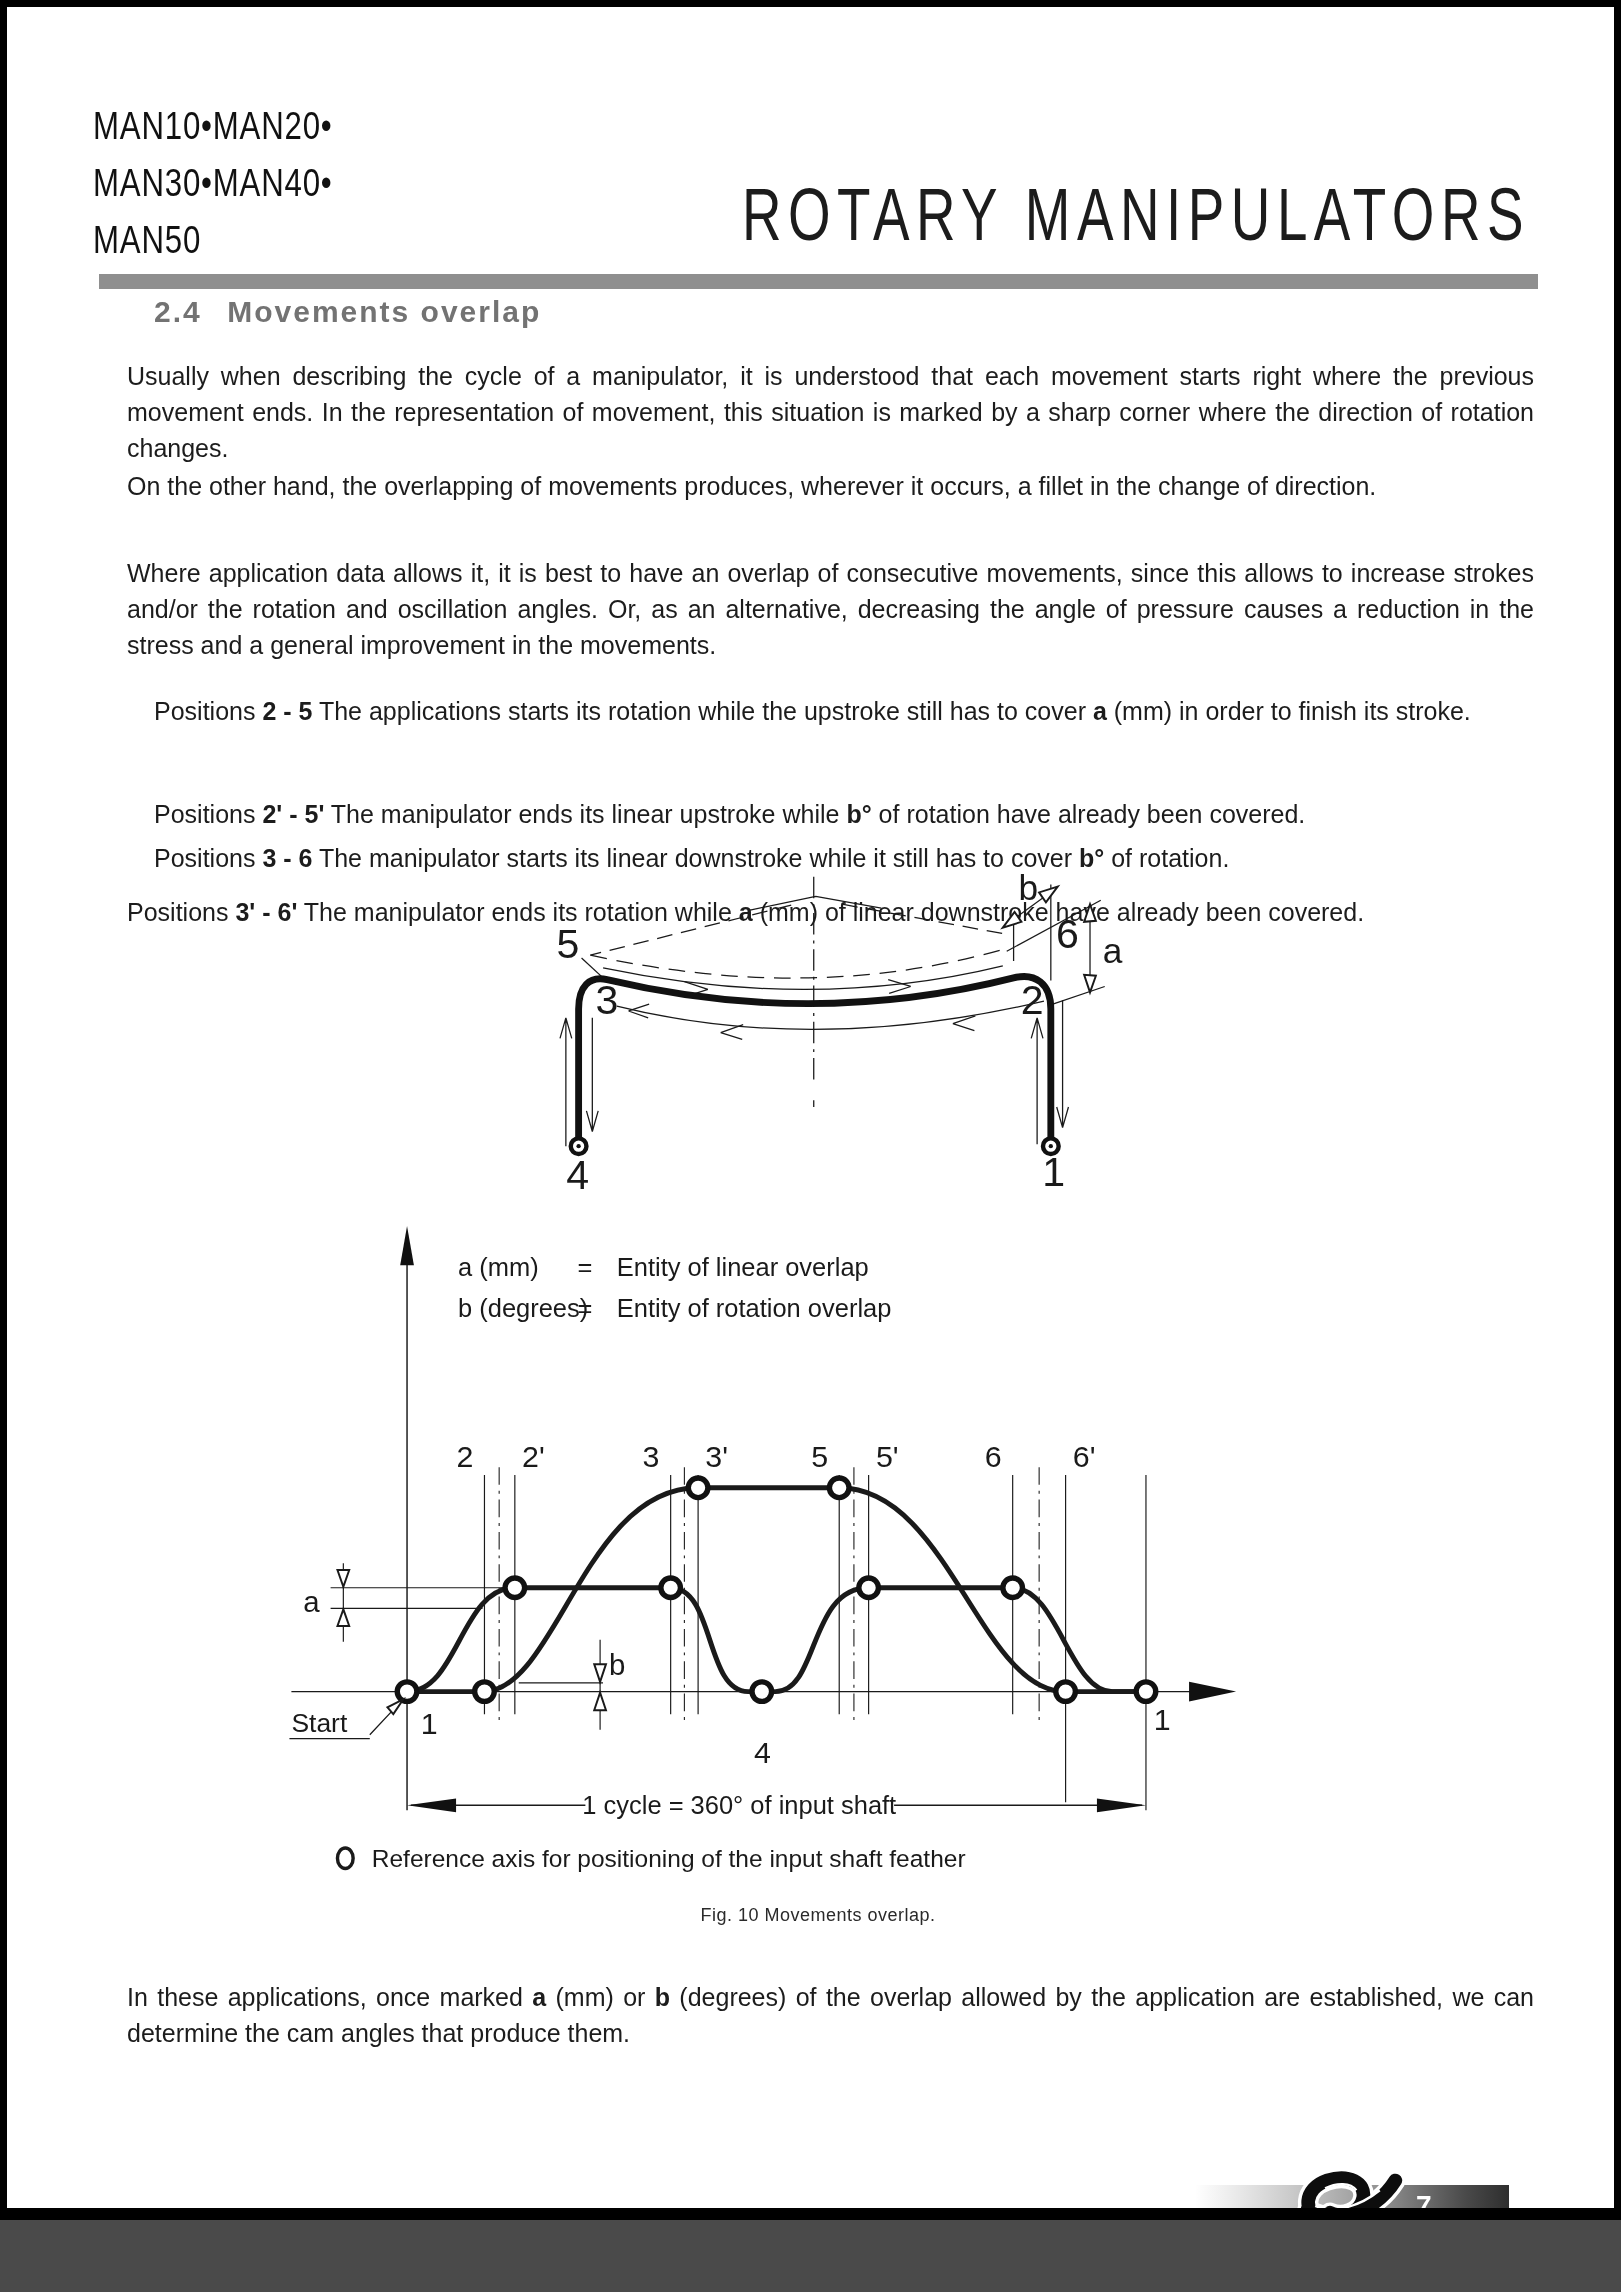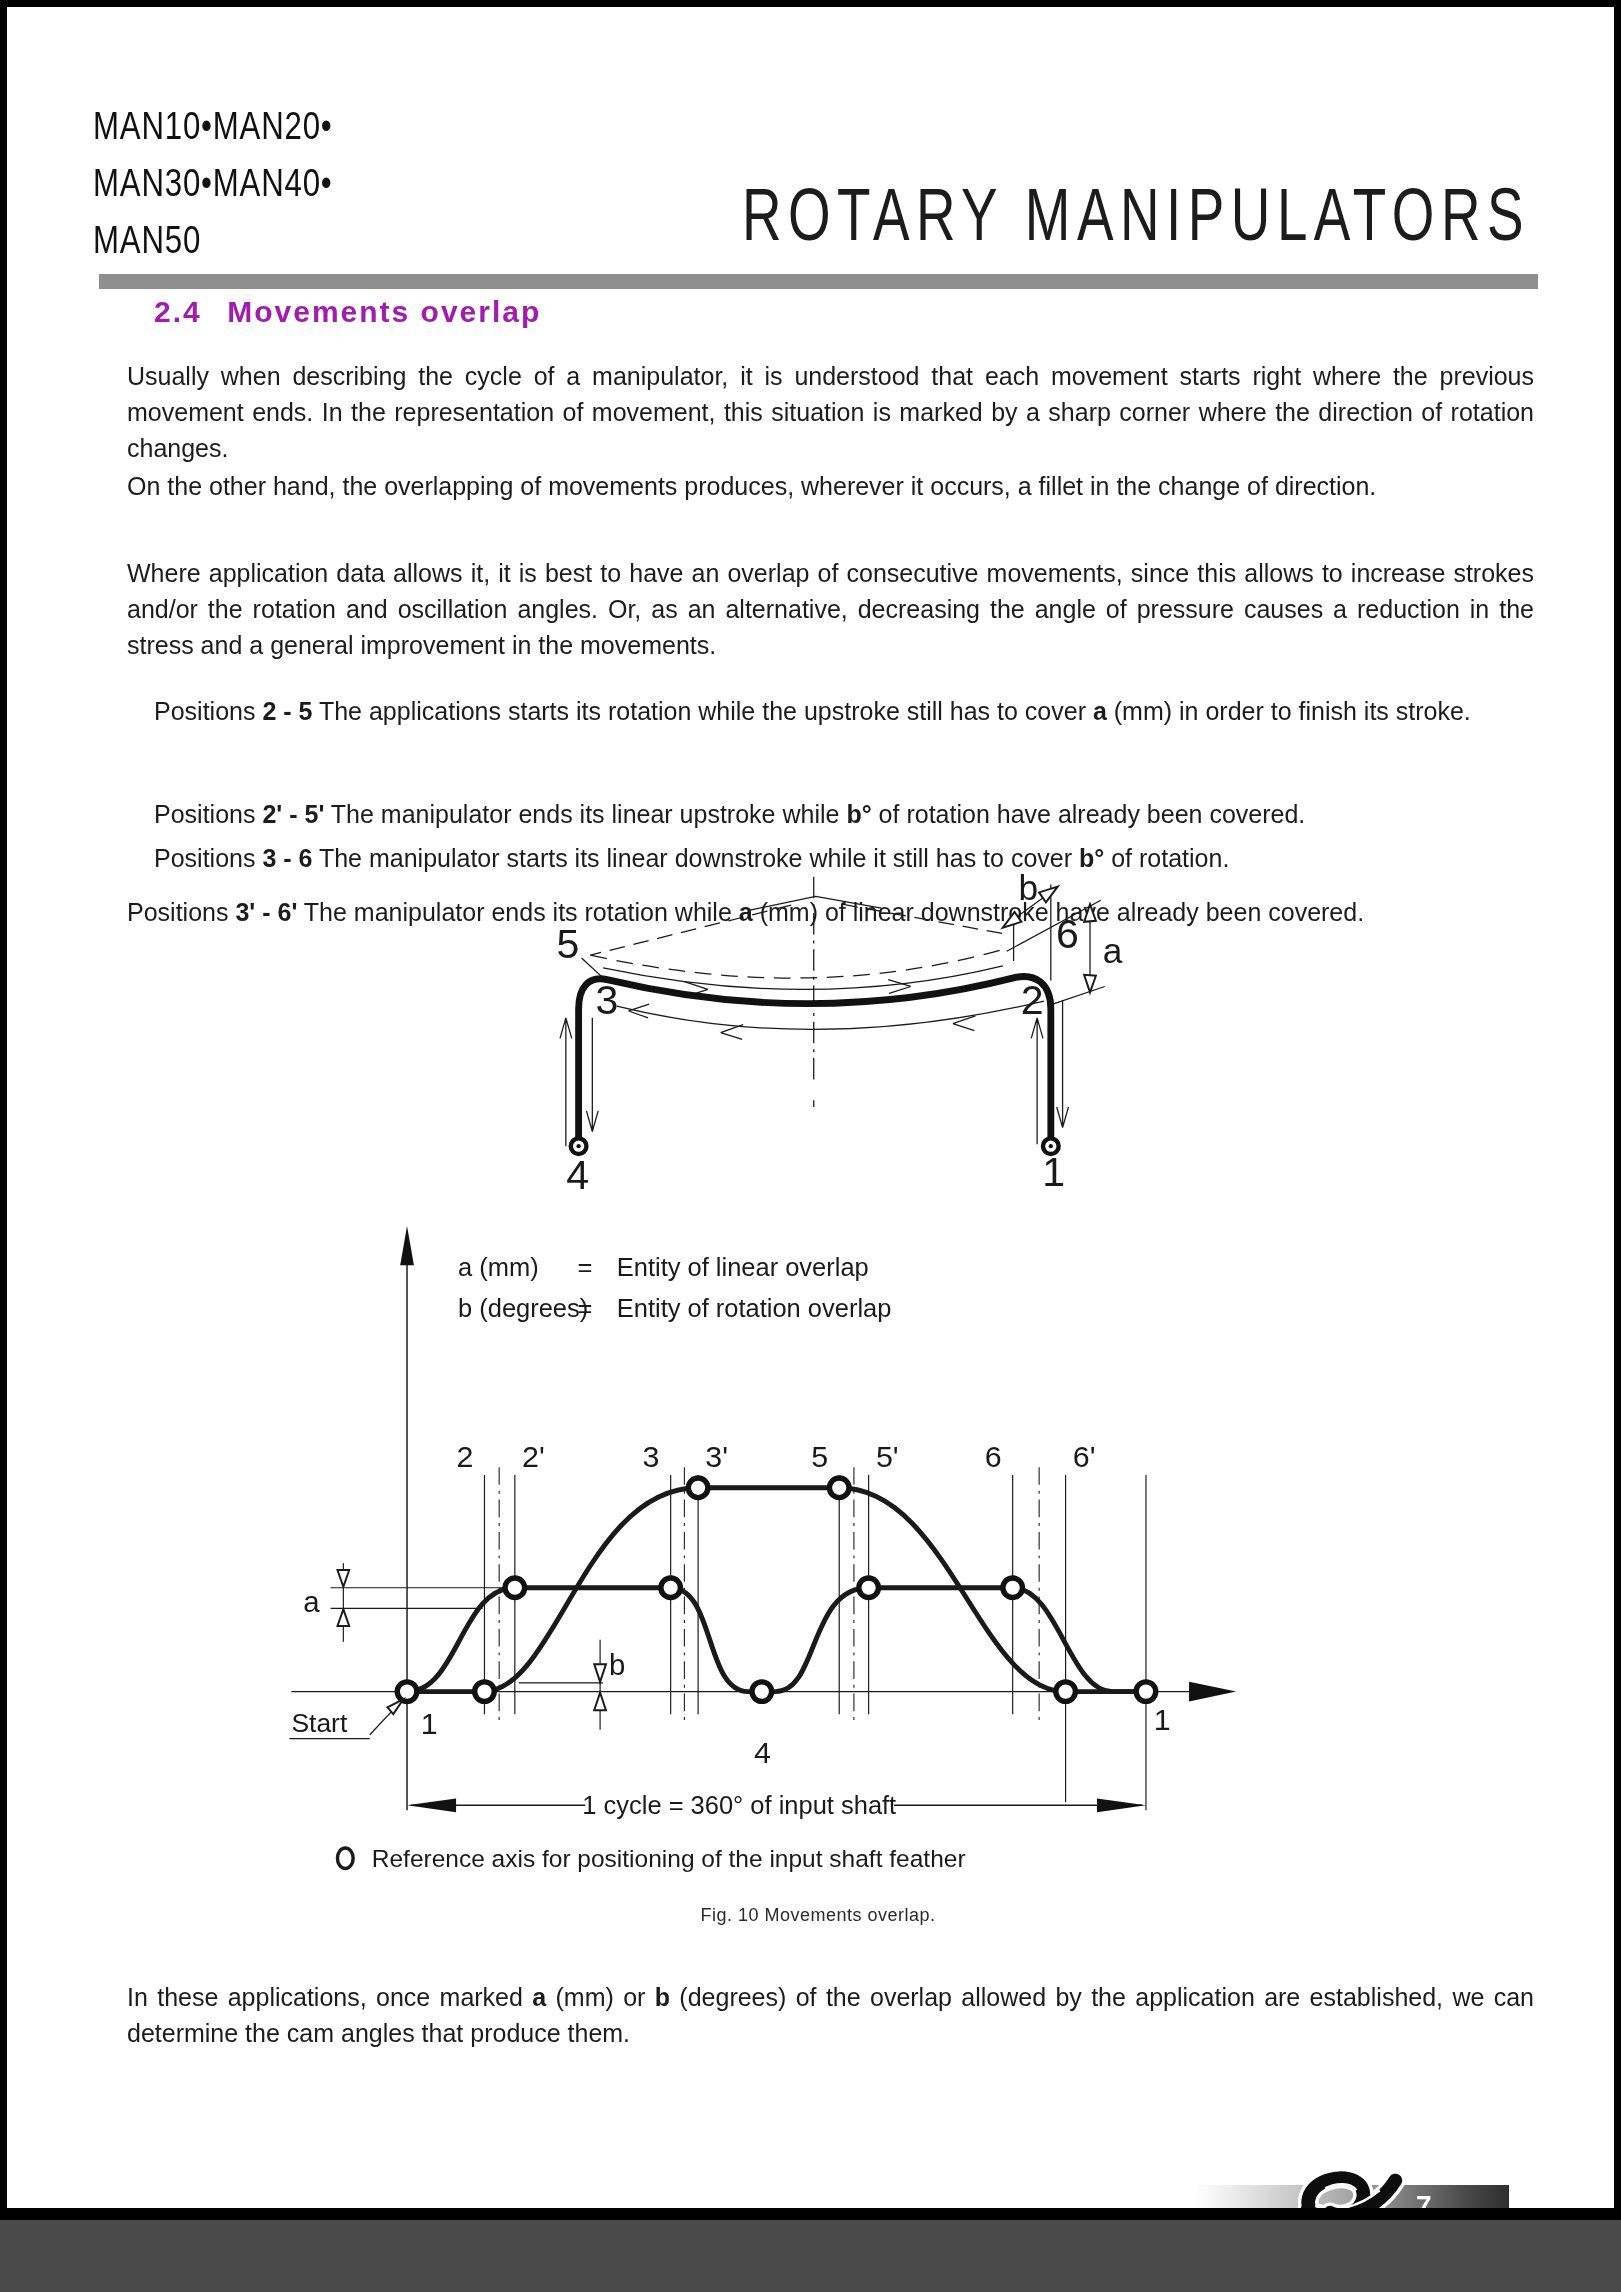--- a/index.html
+++ b/index.html
@@ -13,21 +13,21 @@
     position:absolute;left:86px;top:90px;font-size:39px;line-height:57px;
     font-weight:400;color:#111;letter-spacing:1px;
     transform:scaleX(.80);transform-origin:left top;white-space:nowrap;
   }
   .doc-title{
     position:absolute;right:84px;top:165px;font-size:74px;font-weight:400;color:#1c1c1c;
     letter-spacing:8.8px;transform:scaleX(.74);transform-origin:right top;white-space:nowrap;
   }
   .header-rule{position:absolute;left:92px;top:267px;width:1439px;height:14.7px;background:#8f8f8f;}
   .section-heading{
-    position:absolute;left:147px;top:288px;font-size:30px;font-weight:bold;color:#a21caf;
+    position:absolute;left:147px;top:288px;font-size:30px;font-weight:bold;color:#737373;
     letter-spacing:2px;
   }
   .section-heading .num{margin-right:25.5px;}
   
   .bodytext{
     position:absolute;left:120px;width:1407px;font-size:25px;line-height:36px;
     text-align:justify;color:#1c1c1c;
   }
   .pos-item{
     position:absolute;left:147px;width:1380px;font-size:25px;line-height:36px;

